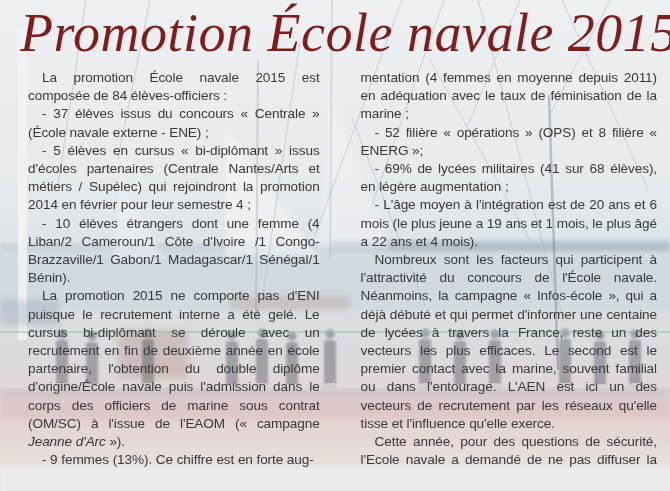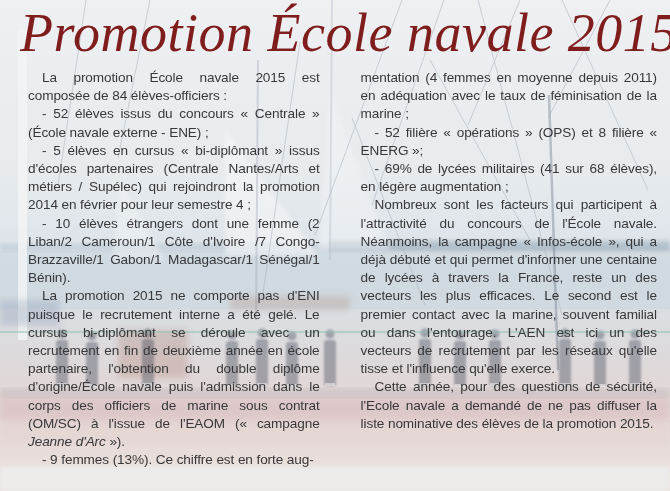--- a/index.html
+++ b/index.html
@@ -201,29 +201,30 @@
         <rect x="0" y="466" width="670" height="25" fill="#eef0f1" opacity="0.7" filter="url(#b2)"></rect>
       </g>
     </svg>
   </div>
 
   <div class="content-layer">
     <h1 class="title">Promotion École navale 2015</h1>
     <div class="columns">
       <div class="col col-left">
           <p class="para"><span>La promotion École navale 2015 est composée de 84 élèves-officiers :</span></p>
-          <p class="para"><span>- 52 élèves issus du concours « Centrale » (École navale externe - ENE) ;</span></p>
+          <p class="para"><span>- 37 élèves issus du concours « Centrale » (École navale externe - ENE) ;</span></p>
           <p class="para"><span>- 5 élèves en cursus « bi-diplômant » issus d'écoles partenaires (Centrale Nantes/Arts et métiers / Supélec) qui rejoindront la promotion 2014 en février pour leur semestre 4 ;</span></p>
-          <p class="para"><span>- 10 élèves étrangers dont une femme (2 Liban/2 Cameroun/1 Côte d'Ivoire /7 Congo-Brazzaville/1 Gabon/1 Madagascar/1 Sénégal/1 Bénin).</span></p>
+          <p class="para"><span>- 10 élèves étrangers dont une femme (4 Liban/2 Cameroun/1 Côte d'Ivoire /1 Congo-Brazzaville/1 Gabon/1 Madagascar/1 Sénégal/1 Bénin).</span></p>
           <p class="para"><span>La promotion 2015 ne comporte pas d'ENI puisque le recrutement interne a été gelé. Le cursus bi-diplômant se déroule avec un recrutement en fin de deuxième année en école partenaire, l'obtention du double diplôme d'origine/École navale puis l'admission dans le corps des officiers de marine sous contrat (OM/SC) à l'issue de l'EAOM (« campagne </span><span class="ital">Jeanne d'Arc</span><span> »).</span></p>
           <p class="para"><span>- 9 femmes (13%). Ce chiffre est en forte aug-</span></p>
         </div>
       <div class="col col-right">
           <p class="para no-indent"><span>mentation (4 femmes en moyenne depuis 2011) en adéquation avec le taux de féminisation de la marine ;</span></p>
           <p class="para"><span>- 52 filière « opérations » (OPS) et 8 filière « ENERG »;</span></p>
           <p class="para"><span>- 69% de lycées militaires (41 sur 68 élèves), en légère augmentation ;</span></p>
+          <p class="para"><span>- L'âge moyen à l'intégration est de 20 ans et 6 mois (le plus jeune a 19 ans et 1 mois, le plus âgé a 22 ans et 4 mois).</span></p>
           <p class="para"><span>Nombreux sont les facteurs qui participent à l'attractivité du concours de l'École navale. Néanmoins, la campagne « Infos-école », qui a déjà débuté et qui permet d'informer une centaine de lycées à travers la France, reste un des vecteurs les plus efficaces. Le second est le premier contact avec la marine, souvent familial ou dans l'entourage. L'AEN est ici un des vecteurs de recrutement par les réseaux qu'elle tisse et l'influence qu'elle exerce.</span></p>
           <p class="para"><span>Cette année, pour des questions de sécurité, l'Ecole navale a demandé de ne pas diffuser la liste nominative des élèves de la promotion 2015.</span></p>
         </div>
     </div>
   </div>
 
 </div>
 
 </body></html>

